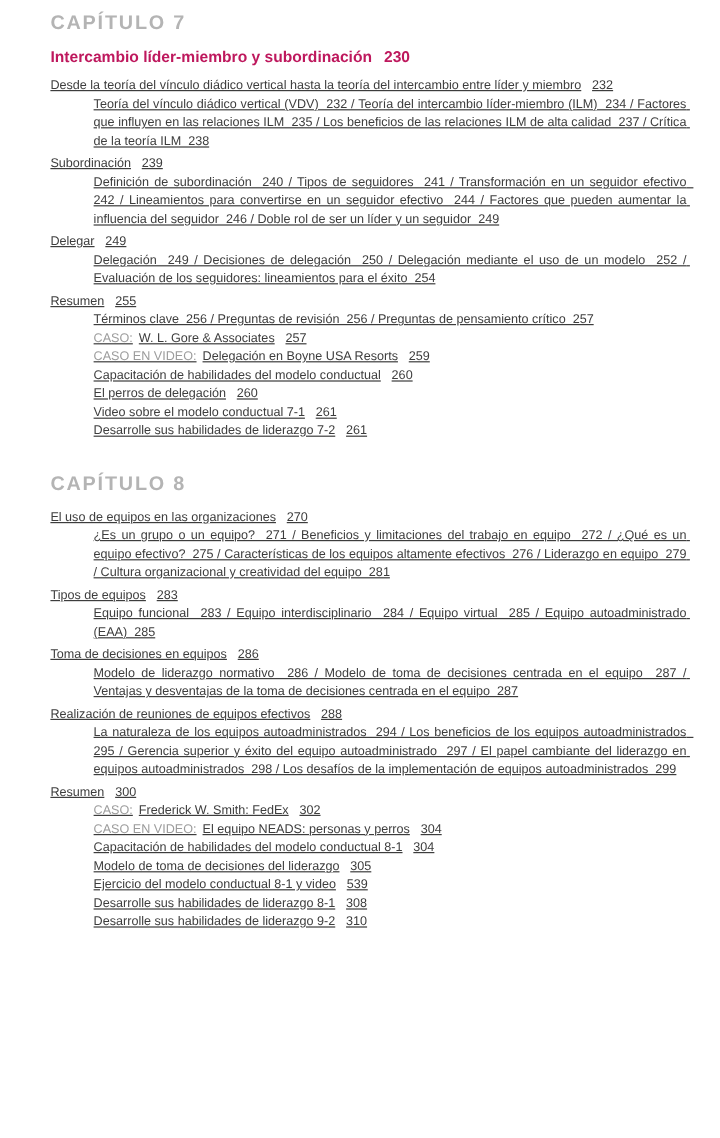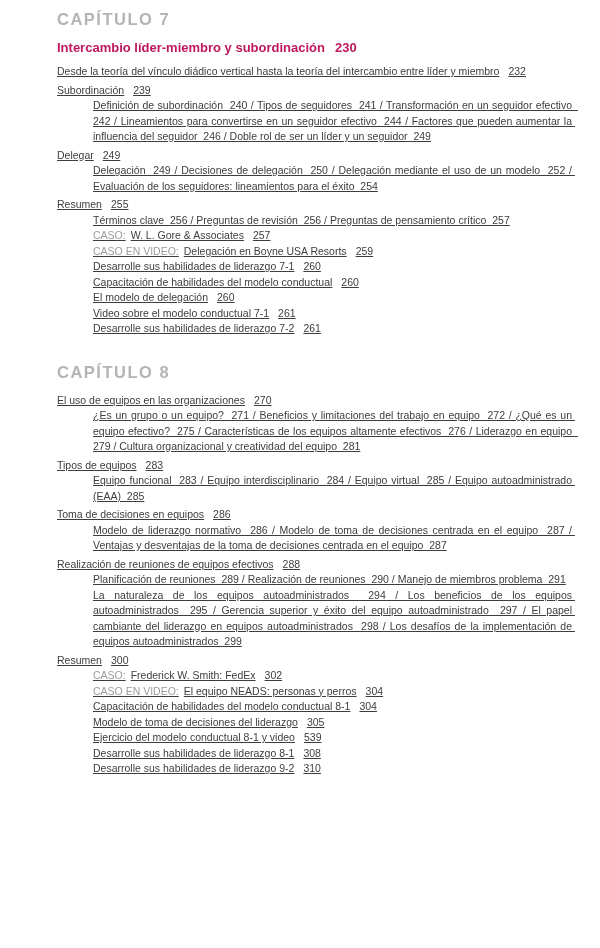--- a/index.html
+++ b/index.html
@@ -11,21 +11,21 @@
     width: 600px;
     min-height: 948px;
     font-family: "Liberation Sans", sans-serif;
     color: var(--body-color, #3d3d3d);
     -webkit-font-smoothing: antialiased;
   }
   .page {
     box-sizing: border-box;
     width: 600px;
     min-height: 948px;
-    padding: 10px 28px 24px 57px;
+    padding: 10px 28px 24px 42px;
     background: #ffffff;
   }
   .chapter { margin: 0; }
   .chapter + .chapter { margin-top: 26px; }
   .chapter-heading {
     color: var(--chapter-heading-color, #b4b4b4);
     font-size: 16.5px;
     font-weight: bold;
     letter-spacing: 1.5px;
     margin: 0 0 11px 0;
@@ -66,44 +66,43 @@
   }
 </style>
 </head>
 <body>
 
 <main class="page">
     <section class="chapter">
       <div class="chapter-heading">CAPÍTULO 7</div>
       <div class="chapter-title"><span>Intercambio líder-miembro y subordinación</span><span class="page-num">230</span></div>
       <div class="line section-line"><span>Desde la teoría del vínculo diádico vertical hasta la teoría del intercambio entre líder y miembro</span><span class="page-num">232</span></div>
+      <div class="line detail">Teoría del vínculo diádico vertical (VDV)  232 / Teoría del intercambio líder-miembro (ILM)  234 / Factores que influyen en las relaciones ILM  235 / Los beneficios de las relaciones ILM de alta calidad  237 / Crítica de la teoría ILM  238</div>
       <div class="line section-line"><span>Subordinación</span><span class="page-num">239</span></div>
       <div class="line detail">Definición de subordinación  240 / Tipos de seguidores  241 / Transformación en un seguidor efectivo  242 / Lineamientos para convertirse en un seguidor efectivo  244 / Factores que pueden aumentar la influencia del seguidor  246 / Doble rol de ser un líder y un seguidor  249</div>
       <div class="line section-line"><span>Delegar</span><span class="page-num">249</span></div>
       <div class="line detail">Delegación  249 / Decisiones de delegación  250 / Delegación mediante el uso de un modelo  252 / Evaluación de los seguidores: lineamientos para el éxito  254</div>
       <div class="line section-line"><span>Resumen</span><span class="page-num">255</span></div>
       <div class="line detail">Términos clave  256 / Preguntas de revisión  256 / Preguntas de pensamiento crítico  257</div>
       <div class="line item"><span class="case-label">CASO:</span><span>W. L. Gore &amp; Associates</span><span class="page-num">257</span></div>
       <div class="line item"><span class="case-label">CASO EN VIDEO:</span><span>Delegación en Boyne USA Resorts</span><span class="page-num">259</span></div>
-      <div class="line item"><span>Desarrolle sus habilidades de liderazgo 7-1</span><span class="page-num">260</span></div>
       <div class="line item"><span>Capacitación de habilidades del modelo conductual</span><span class="page-num">260</span></div>
-      <div class="line item"><span>El modelo de delegación</span><span class="page-num">260</span></div>
+      <div class="line item"><span>El perros de delegación</span><span class="page-num">260</span></div>
       <div class="line item"><span>Video sobre el modelo conductual 7-1</span><span class="page-num">261</span></div>
       <div class="line item"><span>Desarrolle sus habilidades de liderazgo 7-2</span><span class="page-num">261</span></div>
     </section>
     <section class="chapter">
       <div class="chapter-heading">CAPÍTULO 8</div>
       <div class="line section-line"><span>El uso de equipos en las organizaciones</span><span class="page-num">270</span></div>
       <div class="line detail">¿Es un grupo o un equipo?  271 / Beneficios y limitaciones del trabajo en equipo  272 / ¿Qué es un equipo efectivo?  275 / Características de los equipos altamente efectivos  276 / Liderazgo en equipo  279 / Cultura organizacional y creatividad del equipo  281</div>
       <div class="line section-line"><span>Tipos de equipos</span><span class="page-num">283</span></div>
       <div class="line detail">Equipo funcional  283 / Equipo interdisciplinario  284 / Equipo virtual  285 / Equipo autoadministrado (EAA)  285</div>
       <div class="line section-line"><span>Toma de decisiones en equipos</span><span class="page-num">286</span></div>
       <div class="line detail">Modelo de liderazgo normativo  286 / Modelo de toma de decisiones centrada en el equipo  287 / Ventajas y desventajas de la toma de decisiones centrada en el equipo  287</div>
       <div class="line section-line"><span>Realización de reuniones de equipos efectivos</span><span class="page-num">288</span></div>
-      <div class="line detail">Planificación de reuniones  289 / Realización de reuniones  290 / Manejo de miembros problema  291</div>
       <div class="line detail">La naturaleza de los equipos autoadministrados  294 / Los beneficios de los equipos autoadministrados  295 / Gerencia superior y éxito del equipo autoadministrado  297 / El papel cambiante del liderazgo en equipos autoadministrados  298 / Los desafíos de la implementación de equipos autoadministrados  299</div>
       <div class="line section-line"><span>Resumen</span><span class="page-num">300</span></div>
       <div class="line item"><span class="case-label">CASO:</span><span>Frederick W. Smith: FedEx</span><span class="page-num">302</span></div>
       <div class="line item"><span class="case-label">CASO EN VIDEO:</span><span>El equipo NEADS: personas y perros</span><span class="page-num">304</span></div>
       <div class="line item"><span>Capacitación de habilidades del modelo conductual 8-1</span><span class="page-num">304</span></div>
       <div class="line item"><span>Modelo de toma de decisiones del liderazgo</span><span class="page-num">305</span></div>
       <div class="line item"><span>Ejercicio del modelo conductual 8-1 y video</span><span class="page-num">539</span></div>
       <div class="line item"><span>Desarrolle sus habilidades de liderazgo 8-1</span><span class="page-num">308</span></div>
       <div class="line item"><span>Desarrolle sus habilidades de liderazgo 9-2</span><span class="page-num">310</span></div>
     </section>

